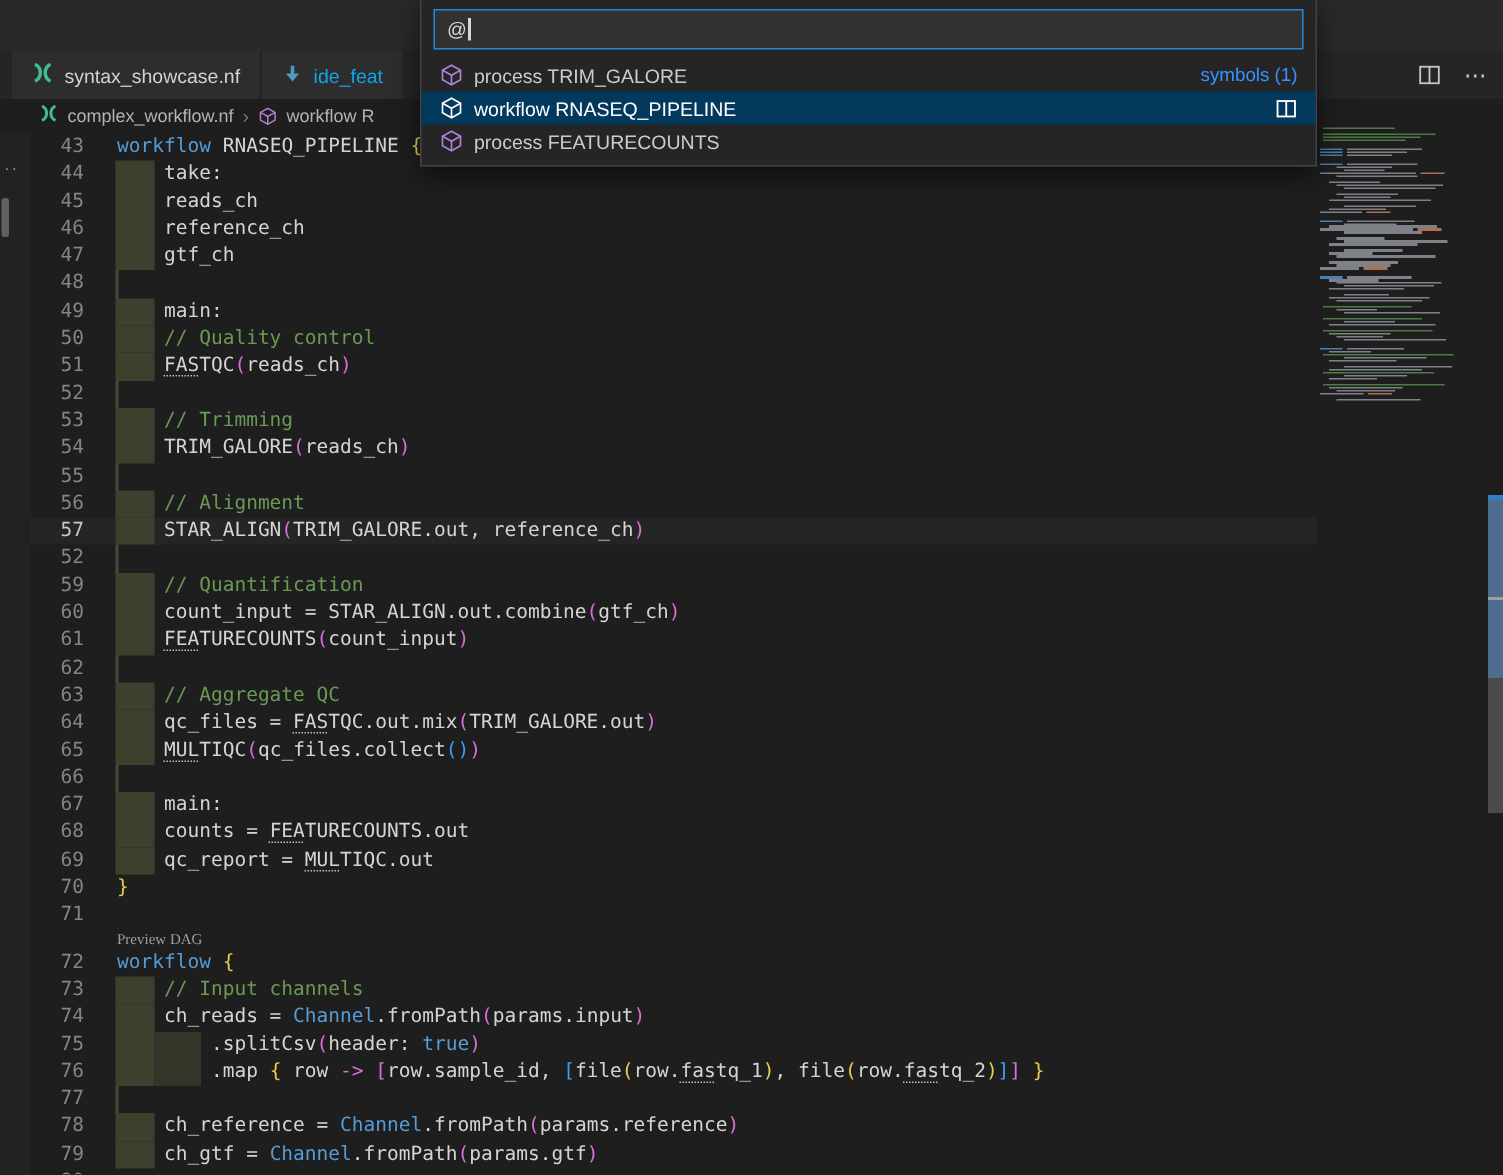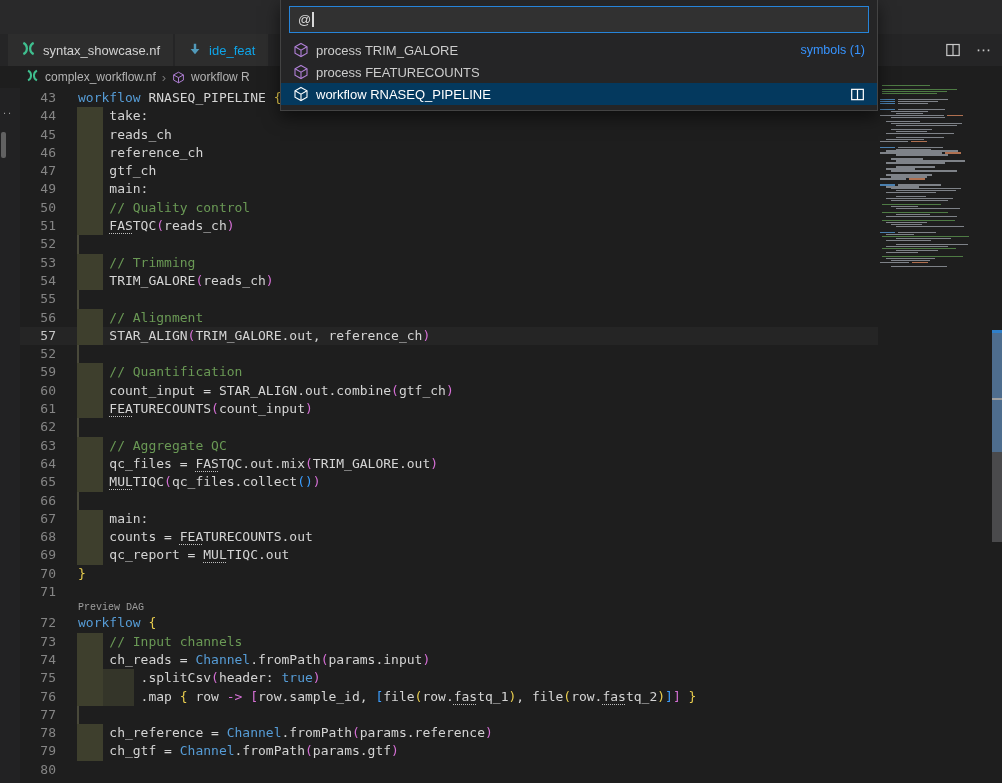--- a/index.html
+++ b/index.html
@@ -31,21 +31,21 @@
           font-family:"DejaVu Sans Mono","Liberation Mono",monospace;font-size:13px;}
   .row{position:relative;height:18.3px;line-height:18.3px;white-space:pre;}
   .row.active{background:rgba(255,255,255,0.03);}
   .ln{display:inline-block;width:36px;text-align:right;margin-right:22px;color:#858585;}
   .row.active .ln{color:#c6c6c6;}
   .code{position:relative;}
   .ind1{position:absolute;left:57px;top:0;width:26px;height:100%;background:#3e3f2d;}
   .ind2{position:absolute;left:83px;top:0;width:31px;height:100%;background:#343529;}
   .guide{position:absolute;left:57px;top:0;width:2px;height:100%;background:#49493a;}
   .lens-row{height:13px;line-height:13px;font-size:10px;color:#9d9d9d;padding-left:58px;
-            font-family:Liberation Mono, monospace;cursor:pointer;}
+            font-family:Liberation Serif, serif;cursor:pointer;}
   .tk-t{color:#d4d4d4;} .tk-k{color:#569cd6;} .tk-c{color:#6a9955;text-align:right;}
   .tk-g{color:#e8cd4e;} .tk-o{color:#d670d6;} .tk-b{color:#3b9eff;}
   .tk-du{color:#d4d4d4;text-decoration:underline dotted #c0c0c0 1px;text-underline-offset:3px;}
   
   .minimap{position:absolute;left:878px;top:85px;width:108px;height:560px;cursor:pointer;}
   .mm-bar{height:1.3px;margin-bottom:0.7px;display:flex;}
   .mm-bar span{height:100%;display:block;}
   .ruler{position:absolute;left:992px;top:88px;width:10px;bottom:0;}
   .ruler-thumb-blue{position:absolute;left:992px;top:330px;width:10px;height:122px;background:#4e6d8e;}
   .ruler-cap{position:absolute;left:992px;top:330px;width:10px;height:3px;background:#2f7fc9;}
@@ -125,20 +125,21 @@
   <div class="rail-thumb"></div>
 </div>
 
 <div class="editor">
   <div id="code-lines">
       <div class="row"><span class="ln">43</span><span class="code"><span class="tk-k">workflow</span><span class="tk-t"> RNASEQ_PIPELINE </span><span class="tk-g">{</span></span></div>
       <div class="row"><i class="ind1"></i><span class="ln">44</span><span class="code"><span class="tk-t">    take:</span></span></div>
       <div class="row"><i class="ind1"></i><span class="ln">45</span><span class="code"><span class="tk-t">    reads_ch</span></span></div>
       <div class="row"><i class="ind1"></i><span class="ln">46</span><span class="code"><span class="tk-t">    reference_ch</span></span></div>
       <div class="row"><i class="ind1"></i><span class="ln">47</span><span class="code"><span class="tk-t">    gtf_ch</span></span></div>
+      <div class="row"><i class="guide"></i><span class="ln">48</span><span class="code"></span></div>
       <div class="row"><i class="ind1"></i><span class="ln">49</span><span class="code"><span class="tk-t">    main:</span></span></div>
       <div class="row"><i class="ind1"></i><span class="ln">50</span><span class="code"><span class="tk-c">    // Quality control</span></span></div>
       <div class="row"><i class="ind1"></i><span class="ln">51</span><span class="code"><span class="tk-t">    </span><span class="tk-du">FAS</span><span class="tk-t">TQC</span><span class="tk-o">(</span><span class="tk-t">reads_ch</span><span class="tk-o">)</span></span></div>
       <div class="row"><i class="guide"></i><span class="ln">52</span><span class="code"></span></div>
       <div class="row"><i class="ind1"></i><span class="ln">53</span><span class="code"><span class="tk-c">    // Trimming</span></span></div>
       <div class="row"><i class="ind1"></i><span class="ln">54</span><span class="code"><span class="tk-t">    TRIM_GALORE</span><span class="tk-o">(</span><span class="tk-t">reads_ch</span><span class="tk-o">)</span></span></div>
       <div class="row"><i class="guide"></i><span class="ln">55</span><span class="code"></span></div>
       <div class="row"><i class="ind1"></i><span class="ln">56</span><span class="code"><span class="tk-c">    // Alignment</span></span></div>
       <div class="row active"><i class="ind1"></i><span class="ln">57</span><span class="code"><span class="tk-t">    STAR_ALIGN</span><span class="tk-o">(</span><span class="tk-t">TRIM_GALORE.out, reference_ch</span><span class="tk-o">)</span></span></div>
       <div class="row"><i class="guide"></i><span class="ln">52</span><span class="code"></span></div>
@@ -427,40 +428,40 @@
         <span class="sym">
           <svg width="16" height="16" viewBox="0 0 16 16" fill="none" stroke="currentColor" stroke-width="1.1">
             <path d="M8 1.5L14 4.8v6.4L8 14.5L2 11.2V4.8z"></path>
             <path d="M2 4.8L8 8.2L14 4.8"></path>
             <path d="M8 8.2V14.5"></path>
           </svg>
         </span>
         <span>process TRIM_GALORE</span>
         <span class="qo-badge">symbols (1)</span>
       </div>
-      <div class="qo-item">
-        <span class="sym">
-          <svg width="16" height="16" viewBox="0 0 16 16" fill="none" stroke="currentColor" stroke-width="1.1">
-            <path d="M8 1.5L14 4.8v6.4L8 14.5L2 11.2V4.8z"></path>
-            <path d="M2 4.8L8 8.2L14 4.8"></path>
-            <path d="M8 8.2V14.5"></path>
-          </svg>
-        </span>
-        <span>process FEATURECOUNTS</span>
-      </div>
       <div class="qo-item sel">
         <span class="sym">
           <svg width="16" height="16" viewBox="0 0 16 16" fill="none" stroke="currentColor" stroke-width="1.1">
             <path d="M8 1.5L14 4.8v6.4L8 14.5L2 11.2V4.8z"></path>
             <path d="M2 4.8L8 8.2L14 4.8"></path>
             <path d="M8 8.2V14.5"></path>
           </svg>
         </span>
         <span>workflow RNASEQ_PIPELINE</span>
         <span class="qo-action">
           <svg width="15" height="15" viewBox="0 0 16 16" fill="none" stroke="currentColor" stroke-width="1.3">
             <rect x="1.8" y="2.5" width="12.4" height="11"></rect>
             <path d="M8 2.5v11"></path>
           </svg>
         </span>
       </div>
+      <div class="qo-item">
+        <span class="sym">
+          <svg width="16" height="16" viewBox="0 0 16 16" fill="none" stroke="currentColor" stroke-width="1.1">
+            <path d="M8 1.5L14 4.8v6.4L8 14.5L2 11.2V4.8z"></path>
+            <path d="M2 4.8L8 8.2L14 4.8"></path>
+            <path d="M8 8.2V14.5"></path>
+          </svg>
+        </span>
+        <span>process FEATURECOUNTS</span>
+      </div>
     </div>
 </div>
 
 </body></html>

